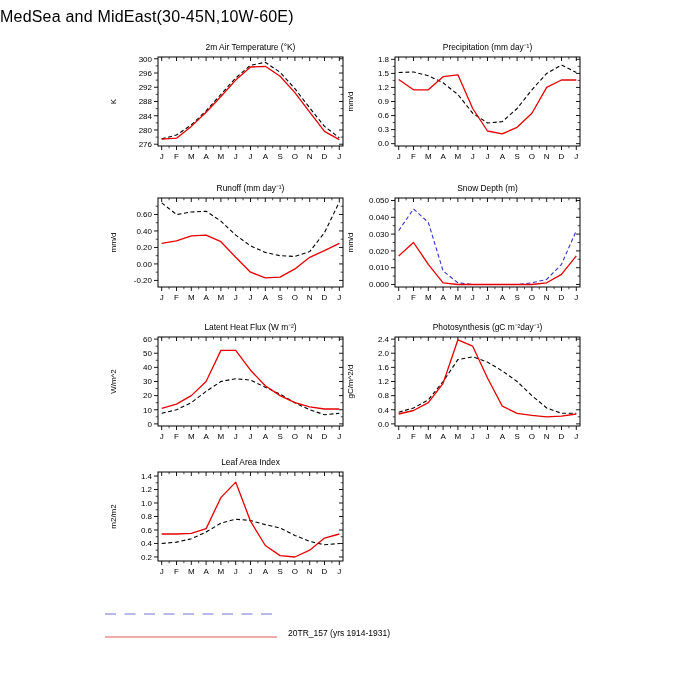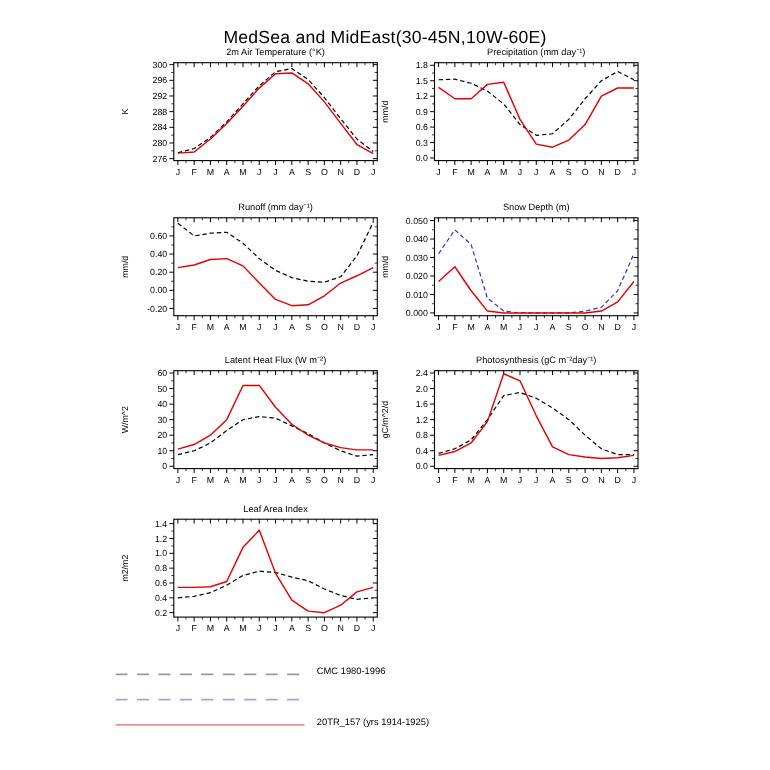--- a/index.html
+++ b/index.html
@@ -1,21 +1,21 @@
 <!DOCTYPE html>
 <html><head>
 <meta charset="utf-8">
 <style>
   html,body{margin:0;padding:0;}
   body{
     width:700px;height:700px;background:#ffffff;position:relative;overflow:hidden;
     font-family:"Liberation Sans", sans-serif;color:#000;
   }
   .fig-title{
-    position:absolute;top:26px;left:0;width:700px;text-align:center;
+    position:absolute;top:8px;left:0;width:700px;
     font-size:16px;letter-spacing:0.2px;color:#000;
   }
   .panel{position:absolute;width:245px;height:134px;}
   .c0{left:103px;} .c1{left:340px;}
   .r0{top:39px;} .r1{top:180px;} .r2{top:319px;} .r3{top:454px;}
   svg text{font-family:"Liberation Sans", sans-serif;fill:#000;}
   .legend{position:absolute;left:105px;top:598px;width:580px;}
   .legend-row{display:flex;align-items:center;height:23px;}
   .legend-line{width:172px;height:10px;display:inline-block;flex:0 0 172px;}
   .legend-label{margin-left:11px;font-size:8.5px;white-space:nowrap;color:#000;}
@@ -731,29 +731,23 @@
         <line x1="237.7" y1="28.787878787878768" x2="240" y2="28.787878787878768" stroke="#000" stroke-width="0.7"></line>
         <polyline points="58.7,89.5 73.5,88.1 88.3,84.8 103.1,78.0 117.9,69.2 132.7,65.2 147.5,66.5 162.3,70.6 177.1,74.0 191.9,81.4 206.7,87.4 221.5,90.8 236.3,89.5" fill="none" stroke="#000000" stroke-width="1.1" stroke-linejoin="round" stroke-dasharray="4 2.6"></polyline>
         <polyline points="58.7,80.0 73.5,80.0 88.3,79.4 103.1,74.6 117.9,43.6 132.7,28.1 147.5,67.2 162.3,91.5 177.1,101.6 191.9,103.0 206.7,96.2 221.5,84.1 236.3,80.0" fill="none" stroke="#e60000" stroke-width="1.3" stroke-linejoin="round"></polyline>
         <text x="147.5" y="11" text-anchor="middle" font-size="8.4">Leaf Area Index</text>
         <text x="13" y="62.5" text-anchor="middle" font-size="8" transform="rotate(-90 13 62.5)">m2/m2</text>
       </svg></div>
 
   <div class="legend">
     <div class="legend-row">
       <span class="legend-line"><svg viewBox="0 0 172 10" width="172" height="10">
-            <line x1="0" y1="5" x2="172" y2="5" stroke="#9a9a9a" stroke-width="1.6" stroke-dasharray="11 8.5"></line>
-          </svg></span>
-      <span class="legend-label">CMC 1980-1996</span>
-    </div>
-    <div class="legend-row">
-      <span class="legend-line"><svg viewBox="0 0 172 10" width="172" height="10">
             <line x1="0" y1="5" x2="172" y2="5" stroke="#a3a3e2" stroke-width="1.6" stroke-dasharray="11 8.5"></line>
           </svg></span>
     </div>
     <div class="legend-row">
       <span class="legend-line"><svg viewBox="0 0 172 10" width="172" height="10">
             <line x1="0" y1="5" x2="172" y2="5" stroke="#ef8e8e" stroke-width="1.6"></line>
           </svg></span>
-      <span class="legend-label">20TR_157 (yrs 1914-1925)</span>
+      <span class="legend-label">20TR_157 (yrs 1914-1931)</span>
     </div>
   </div>
 </div>
 
 </body></html>

